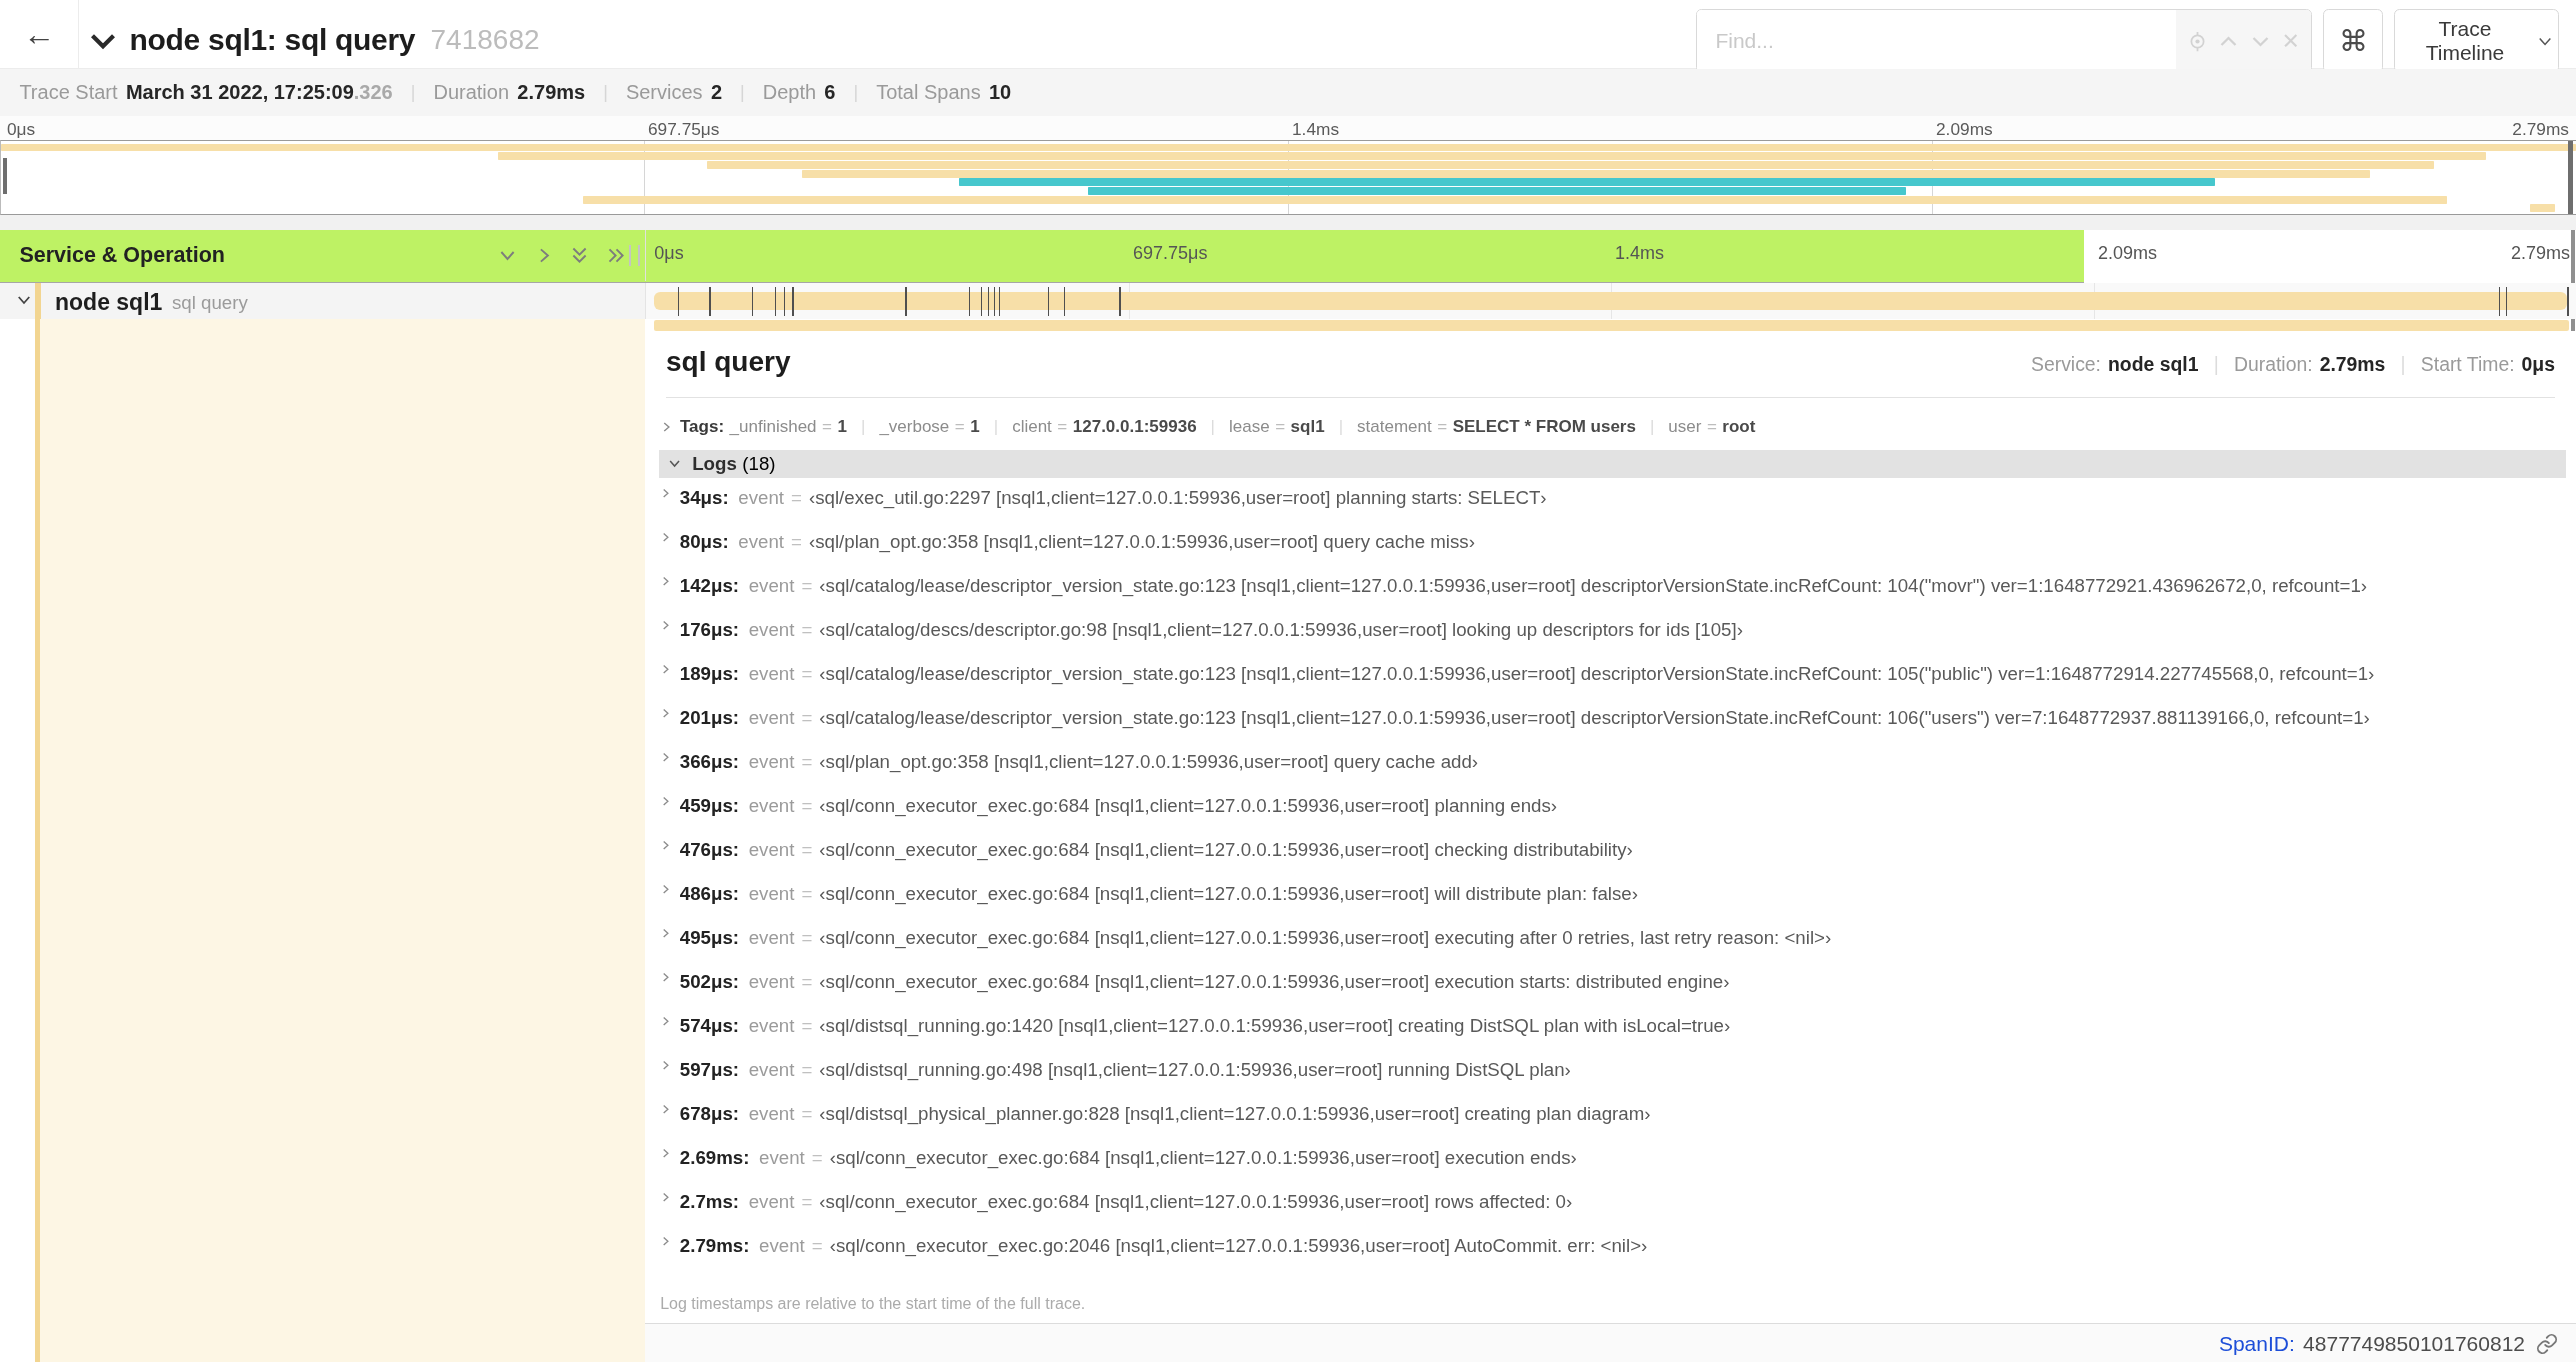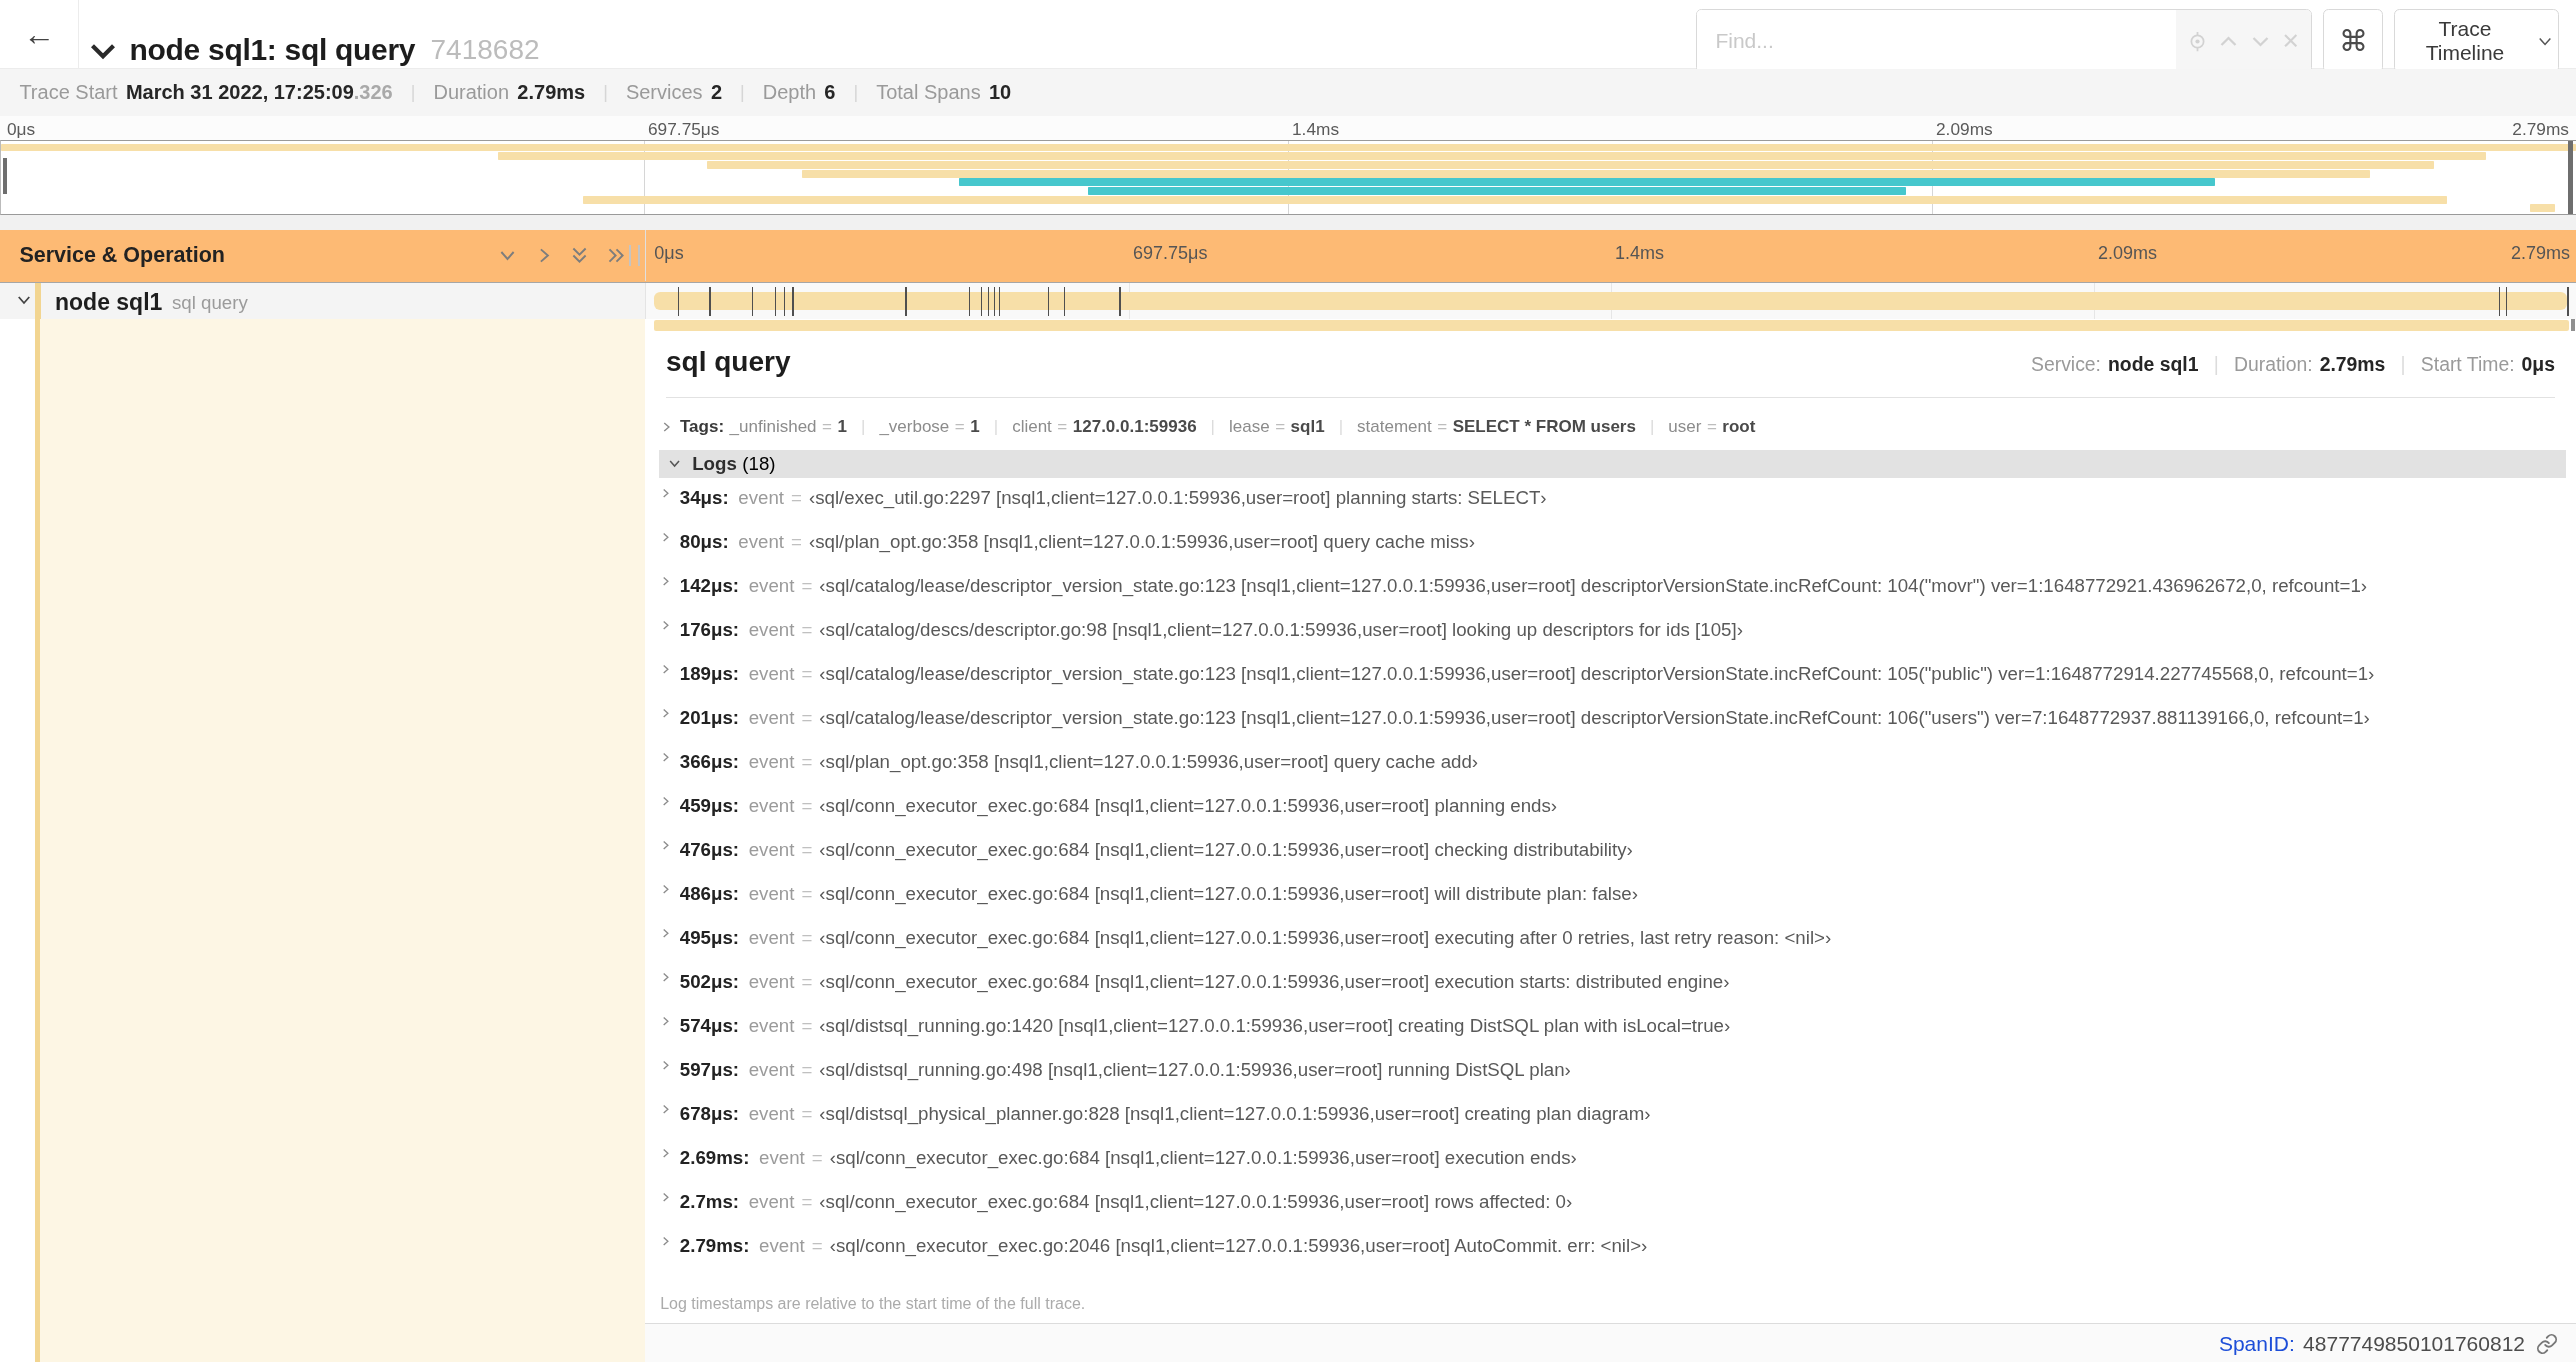--- a/index.html
+++ b/index.html
@@ -4,21 +4,21 @@
 <style>
   html,body{margin:0;padding:0;background:#fff;}
   #app{position:relative;width:2576px;height:1363px;overflow:hidden;
        font-family:"Liberation Sans", sans-serif;color:#2a2a2a;background:#fff;}
   .abs{position:absolute;}
 
   
   .topbar{left:0;top:0;width:2576px;height:68px;background:#fff;border-bottom:0.7px solid #ececec;}
   .back-btn{left:0;top:0;width:78px;height:68px;border-right:0.7px solid #ececec;display:flex;align-items:center;justify-content:center;cursor:pointer;background:#fff;}
   .back-arrow{font-size:32px;color:#434343;line-height:1;}
-  .title-group{left:89px;top:16px;height:68px;display:flex;align-items:center;gap:12.5px;}
+  .title-group{left:89px;top:6px;height:68px;display:flex;align-items:center;gap:12.5px;}
   .title-chevron svg{display:block;}
   .page-title{font-size:30px;font-weight:700;color:#1d1d1d;letter-spacing:-0.3px;}
   .trace-id{font-size:28px;color:#bcbcbc;margin-left:2.8px;}
   .topbar-right{right:16.6px;top:9px;height:64px;display:flex;align-items:stretch;gap:11px;}
   .find-group{display:flex;width:614px;border:0.7px solid #d9d9d9;border-radius:5.5px;overflow:hidden;background:#fff;}
   .find-input{width:443px;border:none;outline:none;font-size:21px;padding:0 18px;color:#444;font-family:"Liberation Sans",sans-serif;}
   .find-input::placeholder{color:#c9c9c9;}
   .find-actions{flex:1;background:#f6f6f6;display:flex;align-items:center;justify-content:space-evenly;}
   .find-actions .fa-ic{color:#d2d2d2;font-size:21px;cursor:pointer;display:flex;align-items:center;}
   .sq-btn{width:60px;border:0.7px solid #d9d9d9;border-radius:5.5px;background:#fff;display:flex;align-items:center;justify-content:center;font-size:29px;color:#4a4a4a;cursor:pointer;}
@@ -35,21 +35,21 @@
   .mini-labels{left:0;top:116px;width:2576px;height:23.5px;background:#fcfcfc;font-size:17.3px;color:#5a5a5a;}
   .mini-canvas{left:0;top:140px;width:2575px;height:73px;background:#fff;border-top:1.4px solid #9a9a9a;border-bottom:1.4px solid #9a9a9a;border-left:0.7px solid #bbb;}
   .mini-grid{top:0;width:0.7px;height:73px;background:#d6d6d6;}
   .mini-bar{height:7.6px;border-radius:0.7px;}
   .mini-handle-l{left:2.1px;top:16.6px;width:3.5px;height:36px;background:#6e6e6e;}
   .mini-handle-r{left:2567px;top:0;width:4.8px;height:73px;background:#6e6e6e;}
   .right-rail{left:2571px;top:215px;width:4.2px;height:136px;background:#909090;}
   .band-gap{left:0;top:215px;width:2576px;height:15.2px;background:#f1f1f1;}
 
   
-  .theader{left:0;top:230px;width:2576px;height:53px;background:#fdba74;border-bottom:1.4px solid #a6a6a6;box-sizing:border-box;}
+  .theader{left:0;top:230px;width:2084px;height:53px;background:#bef264;border-bottom:1.4px solid #a6a6a6;box-sizing:border-box;}
   .th-left{left:0;top:0;width:645px;height:51px;display:flex;align-items:center;}
   .th-title{font-size:21.5px;font-weight:700;color:#222;margin-left:19.4px;}
   .th-icons{position:absolute;left:497px;top:0;height:51px;display:flex;align-items:center;gap:15.2px;color:#7d7d7d;}
   .th-icons .ic{cursor:pointer;display:flex;}
   .grip{position:absolute;left:629px;top:15.2px;width:7px;height:21px;border-left:2.1px solid #c4c4c4;border-right:2.1px solid #c4c4c4;cursor:col-resize;}
   .ruler{left:645px;top:0;width:1931px;height:51px;border-left:0.7px solid #e0e0e0;font-size:18px;color:#555;}
   .ruler-lab{position:absolute;top:12.5px;}
 
   
   .span-row{left:0;top:283px;width:2576px;height:36px;background:#f4f4f4;}

